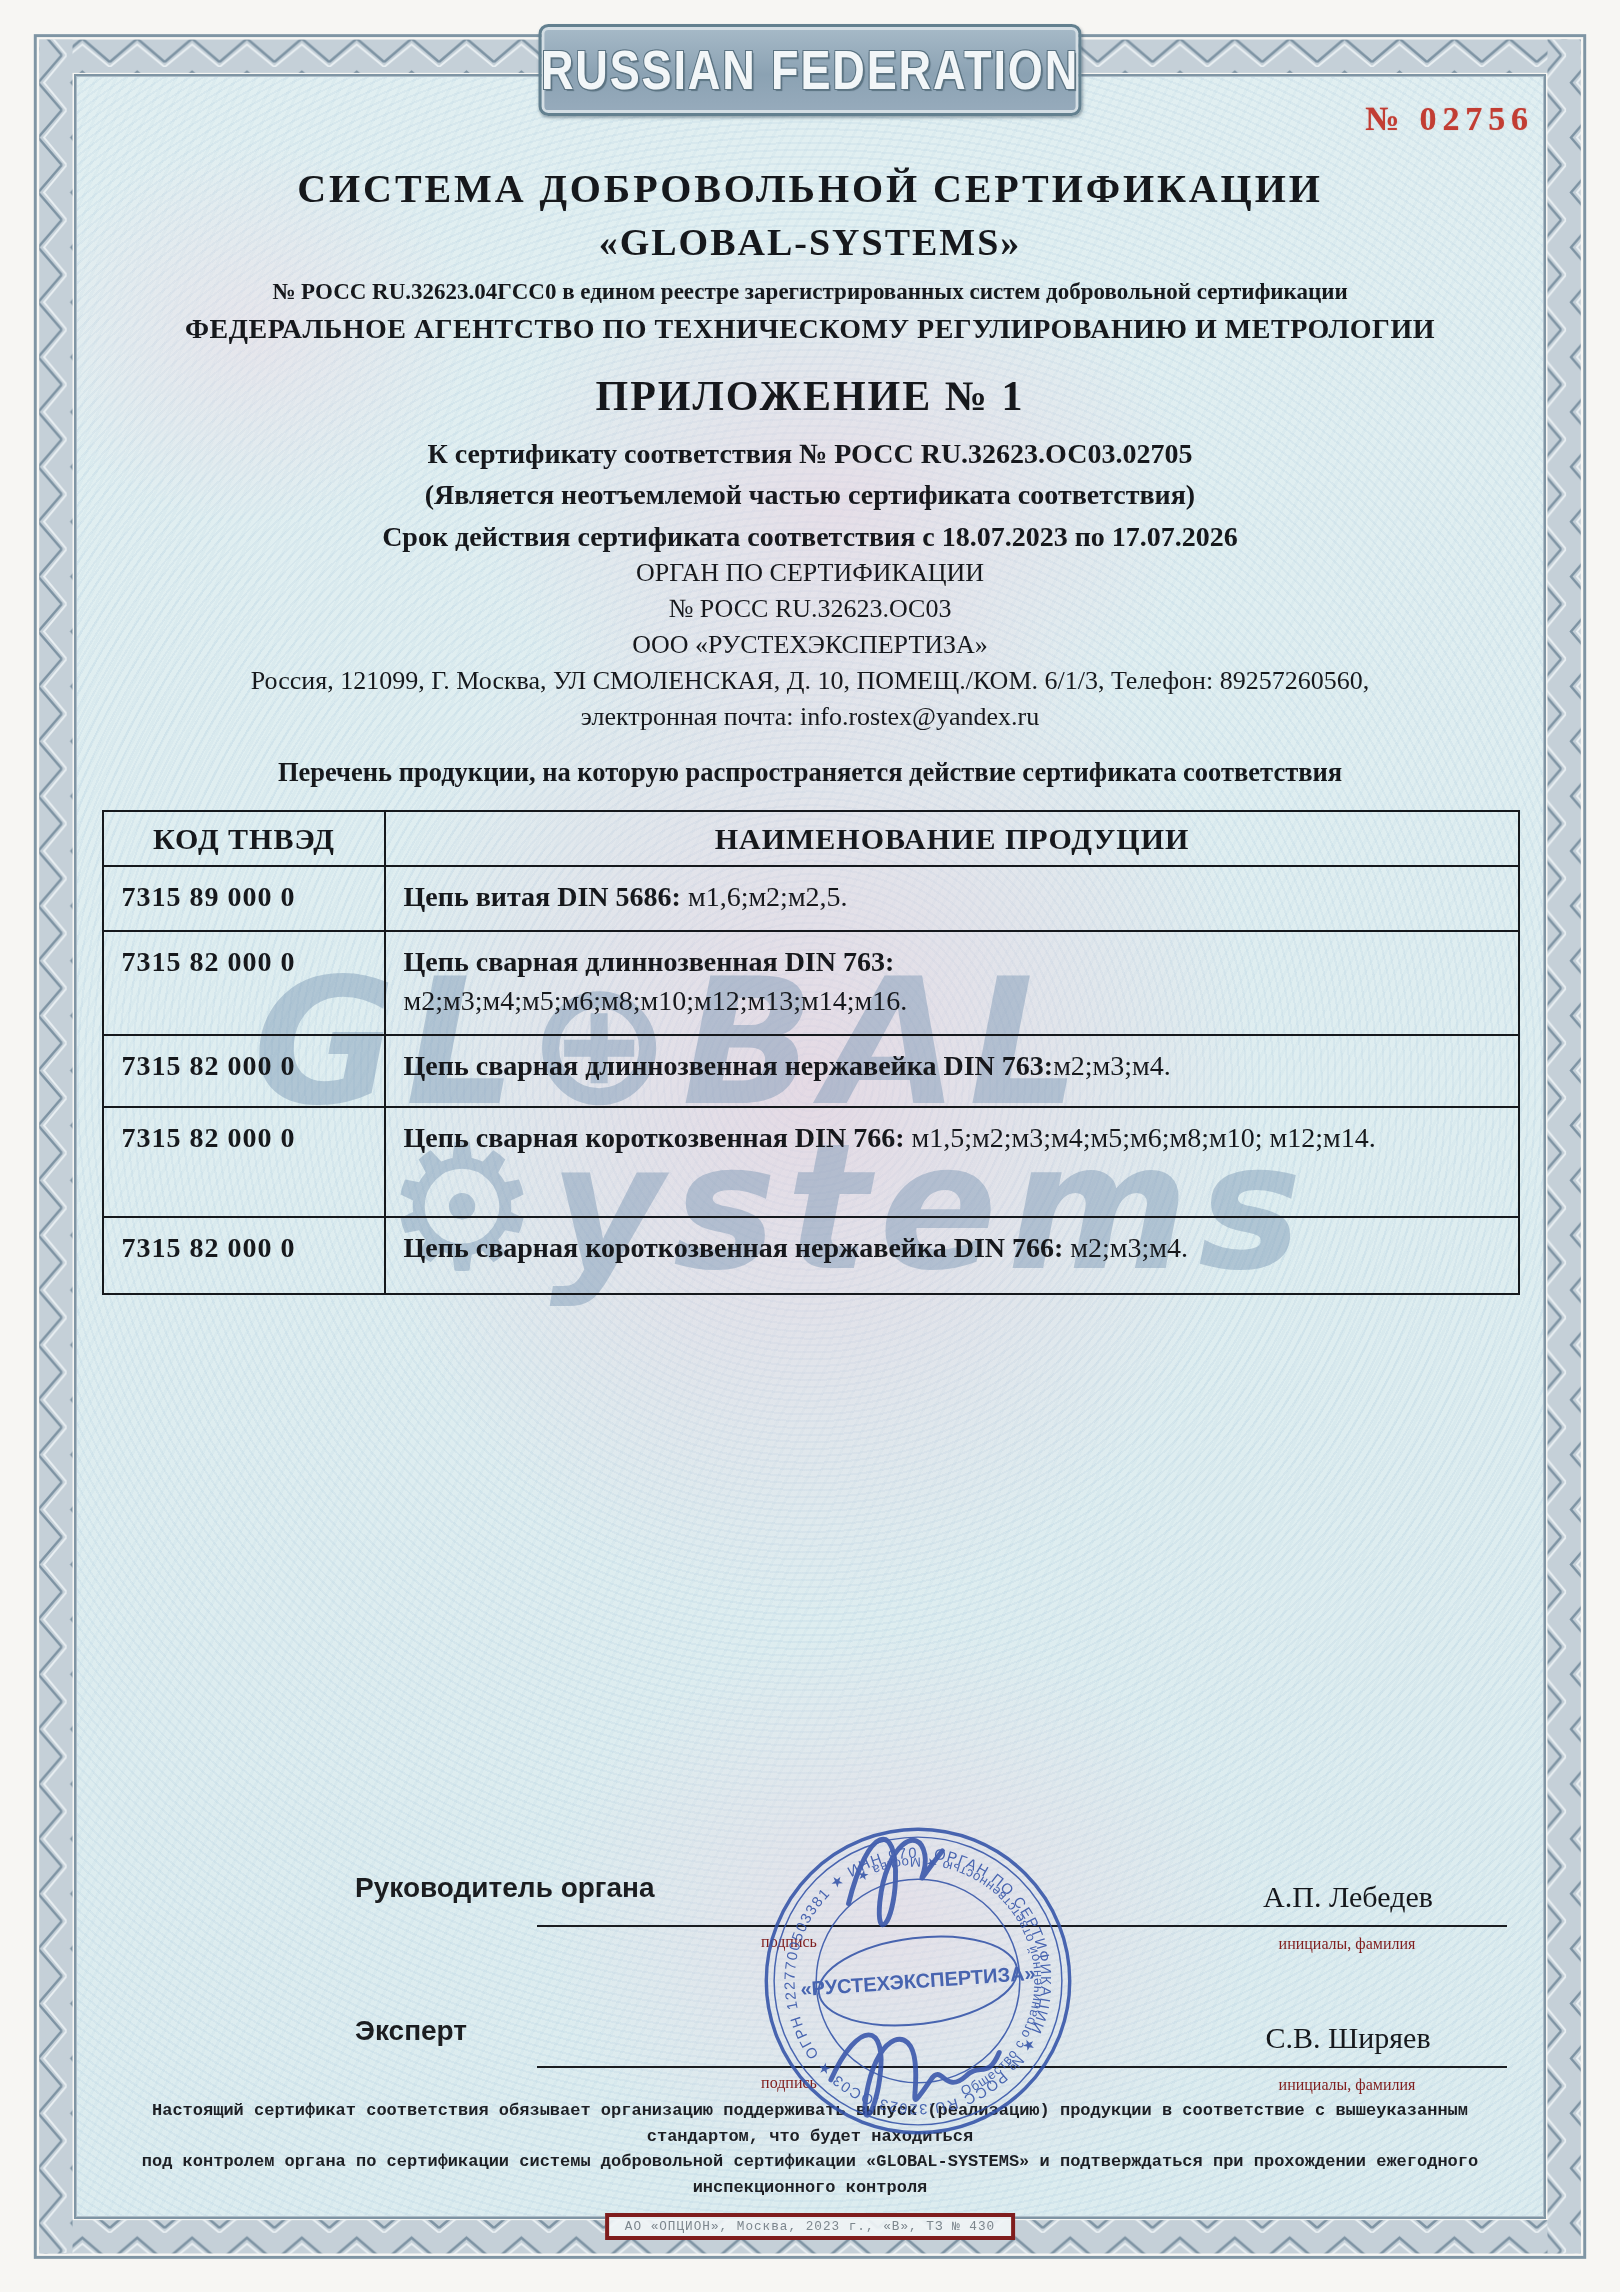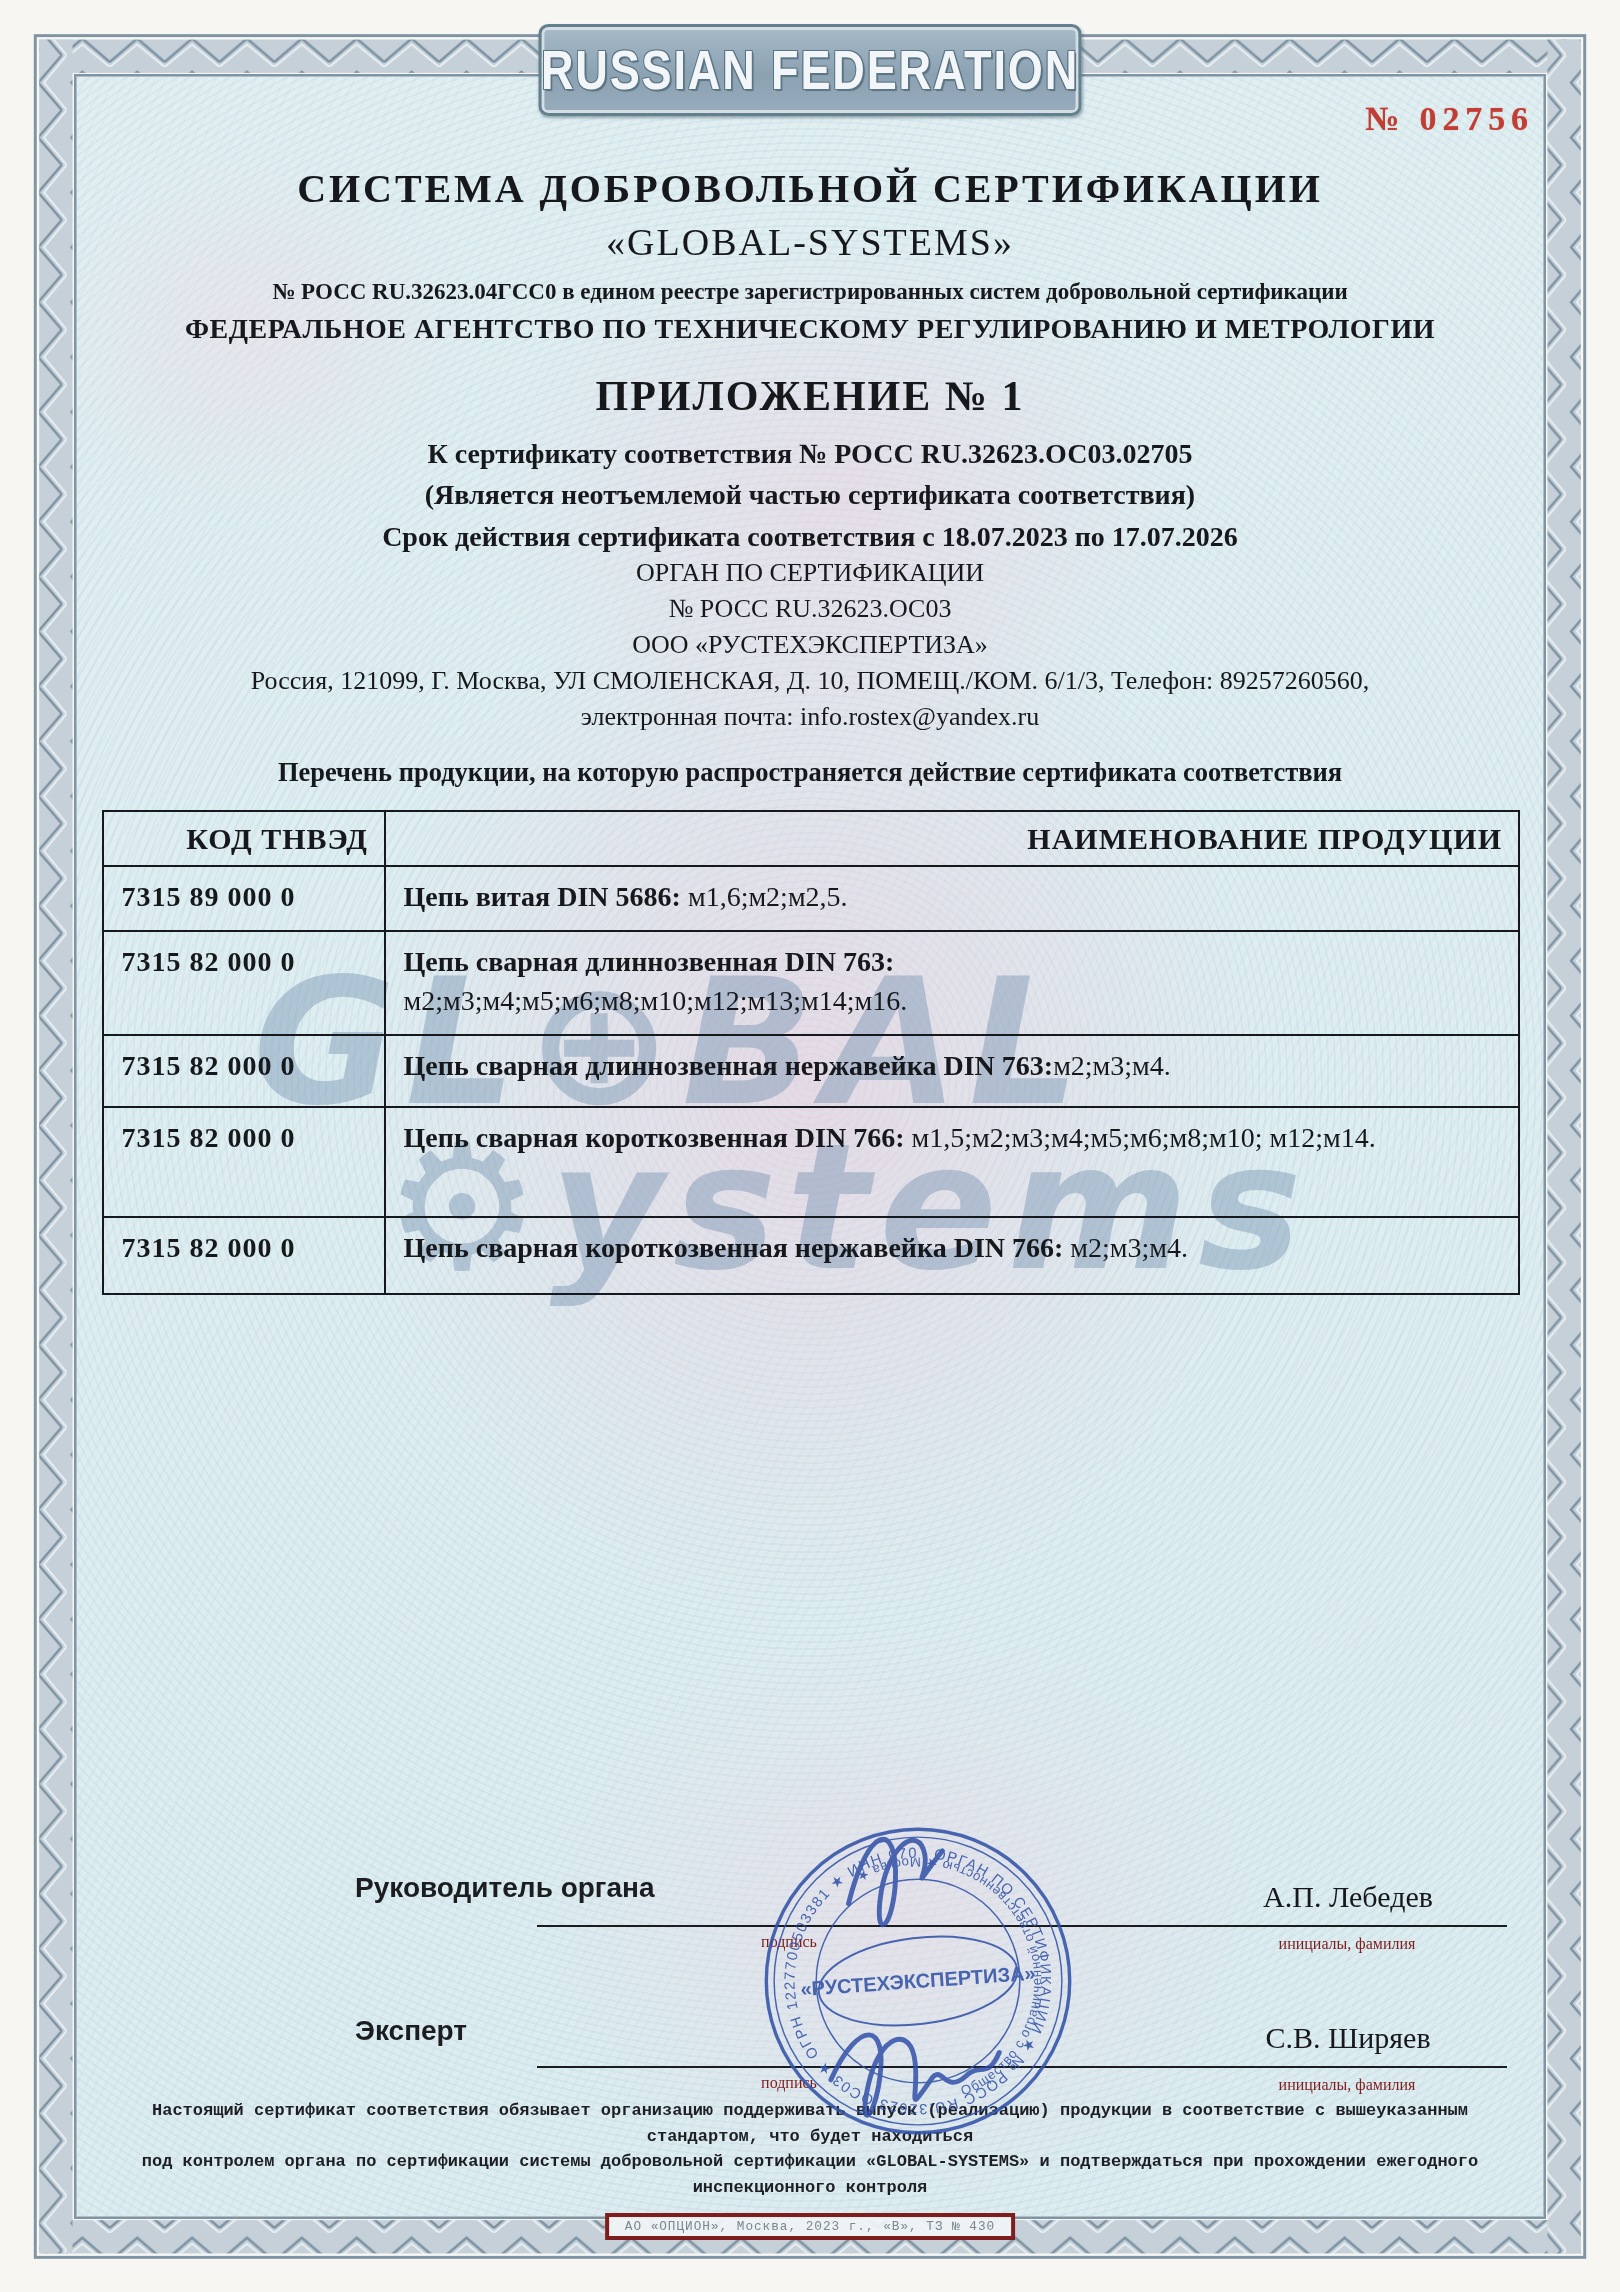--- a/index.html
+++ b/index.html
@@ -40,36 +40,36 @@
   }
   
   .serial{
     position:absolute;top:100px;right:86px;z-index:6;
     font-weight:bold;font-size:34px;letter-spacing:5.9px;color:#c23d33;
     text-shadow:0 0 1px rgba(194,61,51,.6);
   }
   
   .cblock{position:absolute;left:74px;right:74px;text-align:center;z-index:5;}
   .hdr1{font-size:40px;font-weight:bold;letter-spacing:2.9px;}
-  .hdr2{font-size:38px;font-weight:normal;letter-spacing:2px;margin-top:7.8px;}
+  .hdr2{font-size:38px;font-weight:bold;letter-spacing:2px;margin-top:7.8px;}
   .hdr-reg{font-size:23px;font-weight:bold;margin-top:15.7px;}
   .hdr-agency{font-size:28px;font-weight:bold;margin-top:7.8px;letter-spacing:0.5px;}
   .apx-title{font-size:42px;font-weight:bold;letter-spacing:2px;}
   .apx-line{font-size:28px;font-weight:bold;margin-top:9.8px;}
   .org-line{font-size:26px;line-height:36px;}
   .products-heading{font-size:26.5px;font-weight:bold;}
   
   .ptable{
     position:absolute;left:102px;top:810px;width:1418px;z-index:5;
     border-collapse:collapse;table-layout:fixed;
     font-size:28px;
   }
   .ptable col.c1{width:282px;}
   .ptable th,.ptable td{border:2.5px solid #15181c;vertical-align:top;background:transparent;}
-  .ptable th{height:49px;font-size:30px;font-weight:bold;text-align:right;vertical-align:middle;letter-spacing:1px;padding:2px 16px;}
+  .ptable th{height:49px;font-size:30px;font-weight:bold;text-align:center;vertical-align:middle;letter-spacing:1px;padding:2px 16px;}
   .ptable td{padding:9.8px 13.7px 7.8px 17.6px;line-height:39px;}
   .ptable td.code{font-weight:bold;letter-spacing:1px;white-space:nowrap;}
   .ptable td .lead{font-weight:bold;}
   .r1{height:65px;} .r2{height:104px;} .r3{height:72px;} .r4{height:110px;} .r5{height:77px;}
   .r2 .rest{display:block;}
   
   .wm{
     position:absolute;z-index:4;font-family:"DejaVu Sans",sans-serif;
     font-weight:bold;font-style:italic;color:rgba(113,143,173,.42);
     letter-spacing:9.8px;white-space:nowrap;pointer-events:none;

